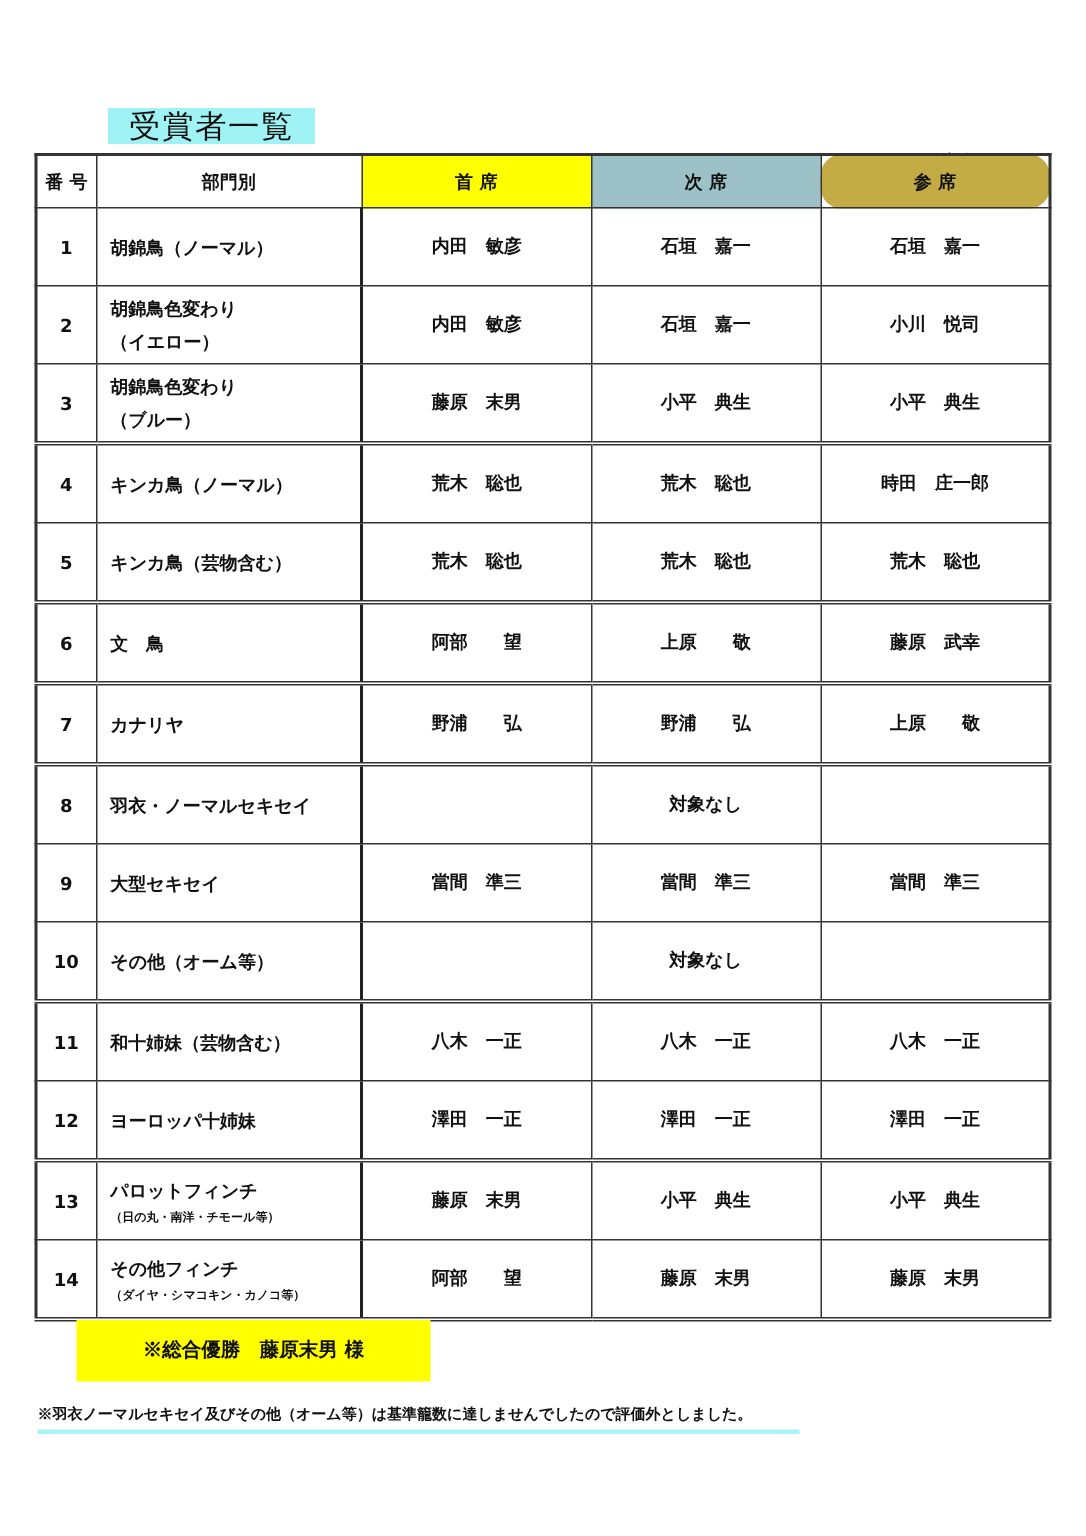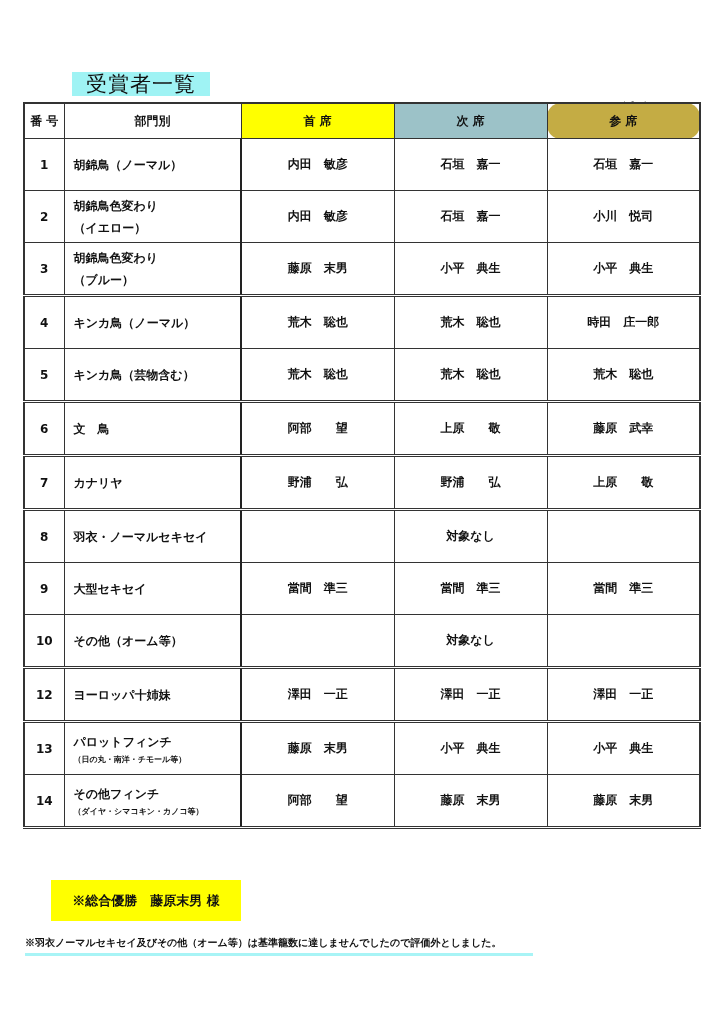--- a/index.html
+++ b/index.html
@@ -14,21 +14,21 @@
   table.awards td, table.awards th { border:1px solid #333; text-align:center;
                  font-size:12px; font-weight:bold; padding:0; height:51px; }
   table.awards th { height:34px; font-size:12px; }
   table.awards td.cat { text-align:left; padding-left:9px; line-height:22px;margin-top:23px; }
   table.awards tr.grp-end td { border-bottom:3px double #333; }
   table.awards { border:2px solid #333; }
   col.c-no { width:40px; } col.c-cat { width:177px; } col.c-p { width:153px; }
   th.gold { background:#ffff00; } th.silver { background:#9cc2c8; } th.bronze { background:#c4ac44;border-radius:14px; }
   td.first-prize { border-left:2px solid #222 !important; }
   .sub { font-size:8px; font-weight:bold; display:block; line-height:14px; }
-  .winner { position:absolute; left:51px; top:880px; width:190px; height:41px;
+  .winner { position:absolute; left:51px; top:880px; width:236px; height:41px;
             background:#ffff00; font-size:13px; font-weight:bold; font-family:"DejaVu Serif", serif;
             line-height:41px; text-align:center; }
   .note { position:absolute; left:25px; top:936px; font-size:10px; font-family:"DejaVu Serif", serif;
           font-weight:bold; padding-bottom:3px; border-bottom:3px solid #a8f4f6; width:508px; }
 </style>
 </head>
 <body>
 
 <div class="title">受賞者一覧</div>
 <div class="date">令和6年7月7日</div>
@@ -119,20 +119,27 @@
     <td>當間　準三</td>
     <td>當間　準三</td>
   </tr>
   <tr class="grp-end">
     <td>10</td>
     <td class="cat">その他（オーム等）</td>
     <td class="first-prize"></td>
     <td>対象なし</td>
     <td></td>
   </tr>
+  <tr>
+    <td>11</td>
+    <td class="cat">和十姉妹（芸物含む）</td>
+    <td class="first-prize">八木　一正</td>
+    <td>八木　一正</td>
+    <td>八木　一正</td>
+  </tr>
   <tr class="grp-end">
     <td>12</td>
     <td class="cat">ヨーロッパ十姉妹</td>
     <td class="first-prize">澤田　一正</td>
     <td>澤田　一正</td>
     <td>澤田　一正</td>
   </tr>
   <tr>
     <td>13</td>
     <td class="cat">

